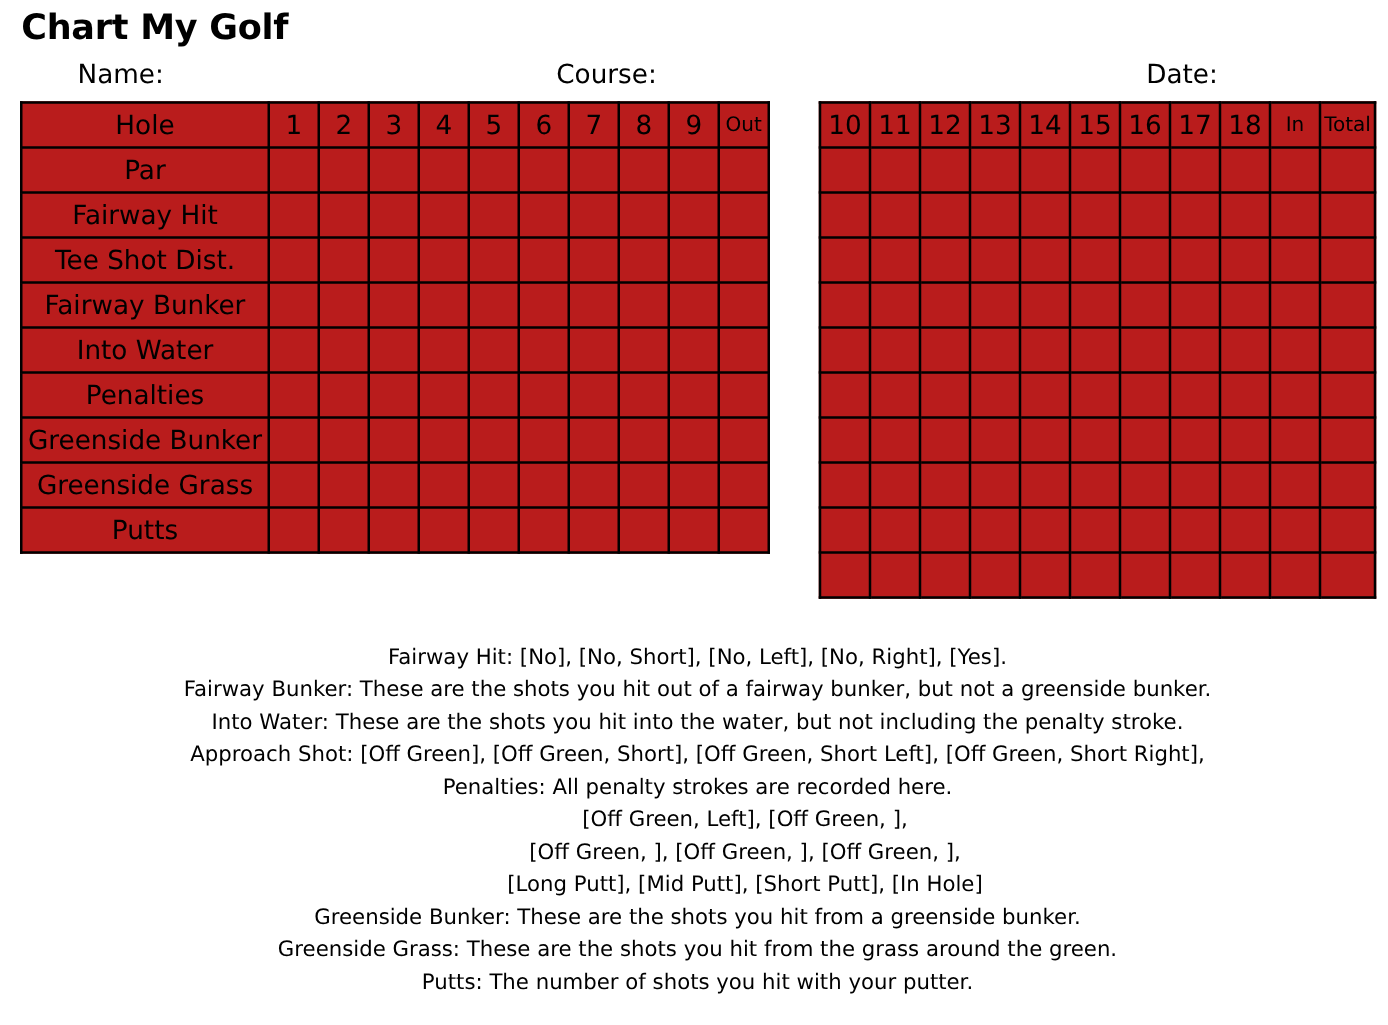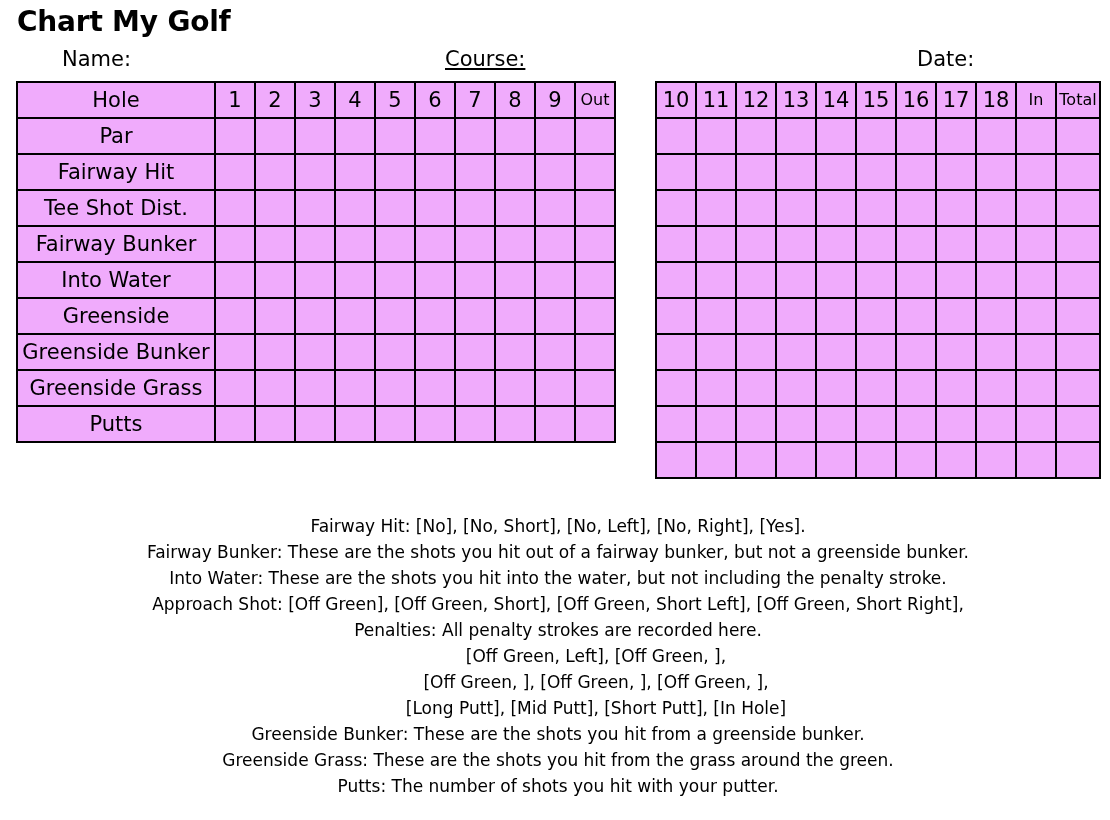--- a/index.html
+++ b/index.html
@@ -29,29 +29,29 @@
   }
 
   
   .field-label {
     position: absolute;
     font-size: 21px;
     line-height: 24px;
     white-space: nowrap;
   }
   #label-name   { left: 18px;  top: 47px; margin-left: 44px; }
-  #label-course { left: 445px; top: 47px; text-decoration: underline; }
+  #label-course { left: 445px; top: 47px; }
   #label-date   { left: 917px; top: 47px; }
 
   
   .score-table {
     position: absolute;
     border-collapse: collapse;
     table-layout: fixed;
-    background: #f0abfc;
+    background: #b91c1c;
   }
   .score-table td {
     border: 2px solid #000000;
     padding: 0;
     height: 36px;
     box-sizing: border-box;
     text-align: center;
     vertical-align: middle;
     font-size: 21px;
     line-height: 1;
@@ -198,21 +198,21 @@
         <td class="data-cell"></td>
         <td class="data-cell"></td>
         <td class="data-cell"></td>
         <td class="data-cell"></td>
         <td class="data-cell"></td>
         <td class="data-cell"></td>
         <td class="data-cell"></td>
         <td class="data-cell"></td>
       </tr>
       <tr>
-        <td class="row-label">Greenside</td>
+        <td class="row-label">Penalties</td>
         <td class="data-cell"></td>
         <td class="data-cell"></td>
         <td class="data-cell"></td>
         <td class="data-cell"></td>
         <td class="data-cell"></td>
         <td class="data-cell"></td>
         <td class="data-cell"></td>
         <td class="data-cell"></td>
         <td class="data-cell"></td>
         <td class="data-cell"></td>

